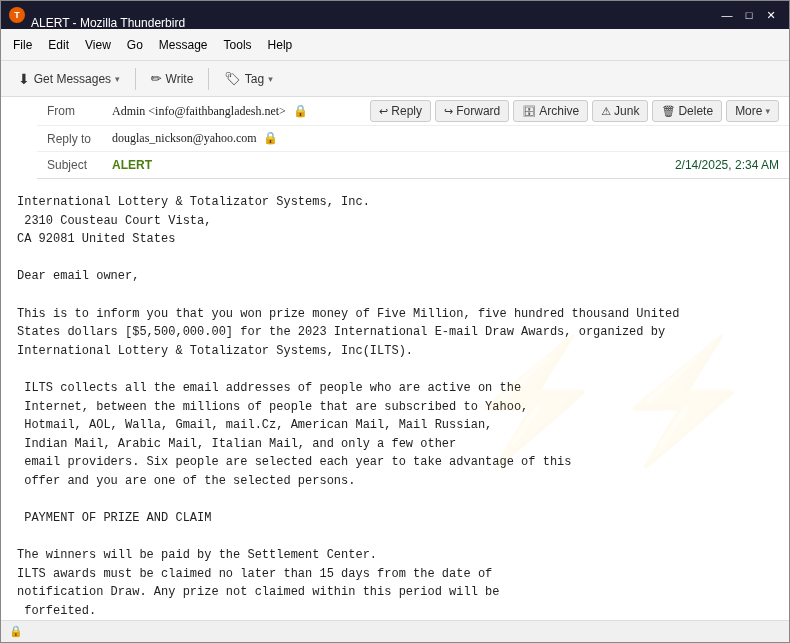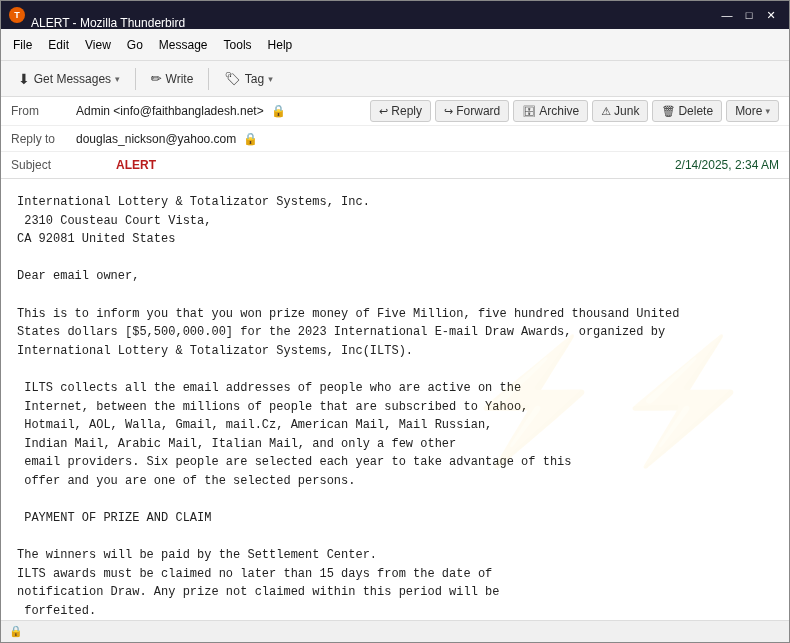--- a/index.html
+++ b/index.html
@@ -120,20 +120,21 @@
 
     .toolbar-dropdown-arrow {
       font-size: 9px;
       color: #666;
     }
 
     
     .email-header {
       border-bottom: 1px solid #ddd;
       padding: 0;
+      margin-left: 36px;
     }
 
     .email-header-row {
       display: flex;
       align-items: center;
       padding: 3px 10px;
       border-bottom: 1px solid #eee;
       min-height: 26px;
     }
 
@@ -144,20 +145,21 @@
       color: #555;
       width: 65px;
       min-width: 65px;
       font-weight: 500;
     }
 
     .header-value {
       font-size: 12px;
       color: #222;
       flex: 1;
+      font-family: Liberation Serif, serif;
     }
 
     .header-actions {
       display: flex;
       gap: 4px;
       align-items: center;
     }
 
     .action-btn {
       display: flex;
@@ -176,33 +178,32 @@
       font-size: 12px;
       color: #14532d;
     }
 
     .subject-row {
       display: flex;
       align-items: center;
       justify-content: flex-end;
       padding: 3px 10px;
       min-height: 26px;
-      gap: 40px;
     }
 
     .subject-label {
       font-size: 12px;
       color: #555;
       width: 65px;
     }
 
     .subject-value {
       font-size: 12px;
       font-weight: bold;
-      color: #b91c1c;
+      color: #4d7c0f;
       flex: 1;
     }
 
     
     .email-body {
       flex: 1;
       overflow-y: auto;
       padding: 14px 16px;
       background: #fff;
       font-family: 'Courier New', Courier, monospace;

